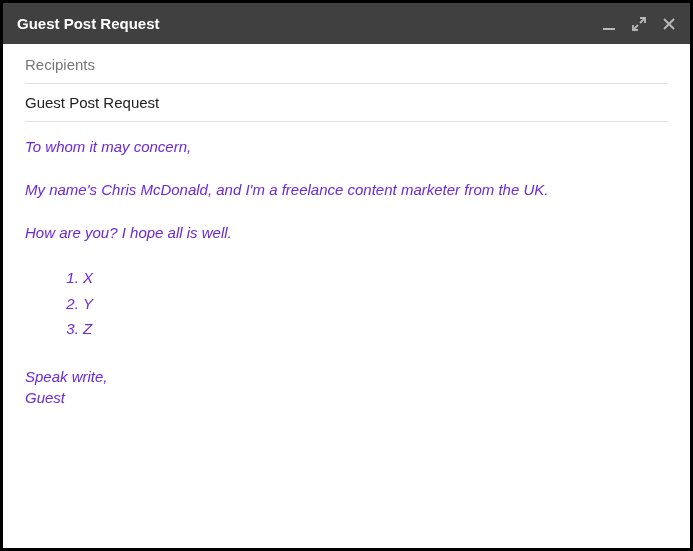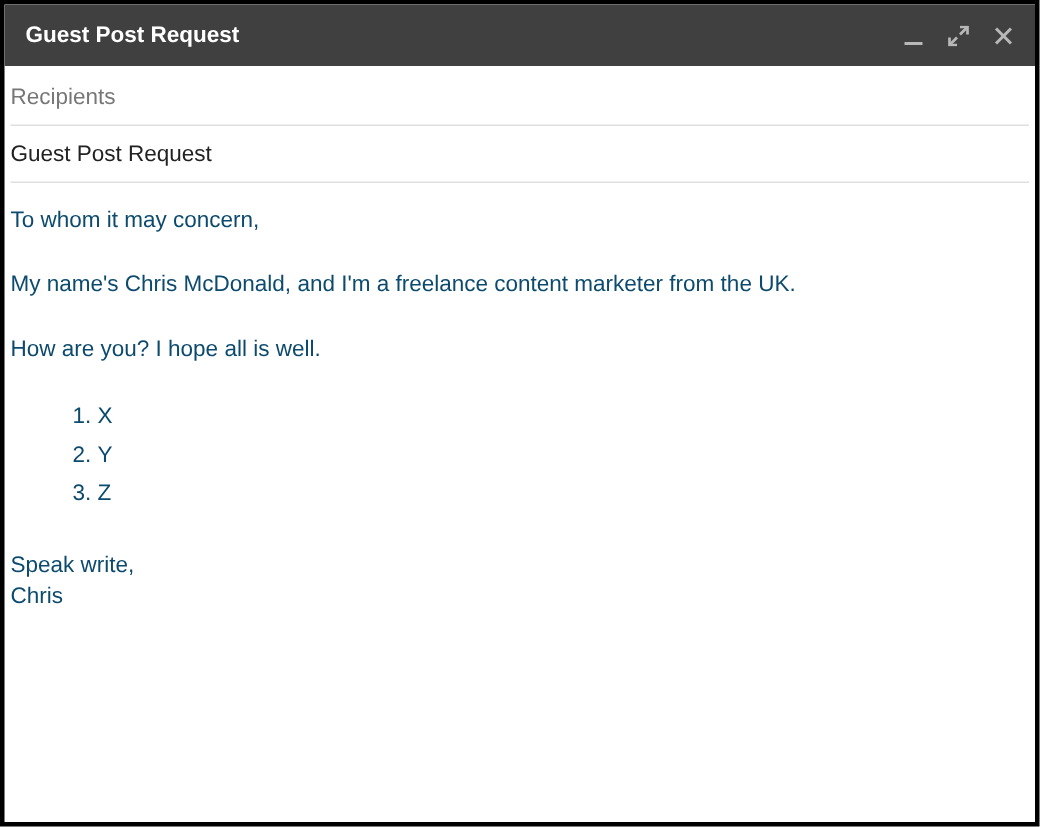--- a/index.html
+++ b/index.html
@@ -43,41 +43,42 @@
     .header-icon svg {
       width: 14px;
       height: 14px;
     }
     .minimize-icon svg {
       width: 14px;
       height: 14px;
     }
     .content {
       flex: 1;
-      padding: 0 4px;
+      padding: 0 22px;
       overflow: hidden;
       color: #222;
     }
     .recipients-row {
       padding: 12px 0 10px 0;
       color: #777;
       font-size: 15px;
       border-bottom: 1px solid #e0e0e0;
     }
     .subject-row {
       padding: 10px 0;
       font-size: 15px;
       color: #222;
       border-bottom: 1px solid #e0e0e0;
     }
     .body-area {
       padding-top: 14px;
       font-size: 15px;
       line-height: 1.4;
-      color: #0c4a6e;
+      color: #6d28d9;
+      font-style: italic;
     }
     .body-area p {
       margin-bottom: 22px;
     }
     .body-area p.tight {
       margin-bottom: 0;
     }
     .body-area ol {
       margin: 2px 0 24px 58px;
       padding: 0;
@@ -121,15 +122,15 @@
   <div class="body-area">
     <p>To whom it may concern,</p>
     <p>My name's Chris McDonald, and I'm a freelance content marketer from the UK.</p>
     <p>How are you? I hope all is well.</p>
     <ol>
       <li>X</li>
       <li>Y</li>
       <li>Z</li>
     </ol>
     <p class="tight">Speak write,</p>
-    <p class="tight">Chris</p>
+    <p class="tight">Guest</p>
   </div>
 </div>
 
 </body></html>

